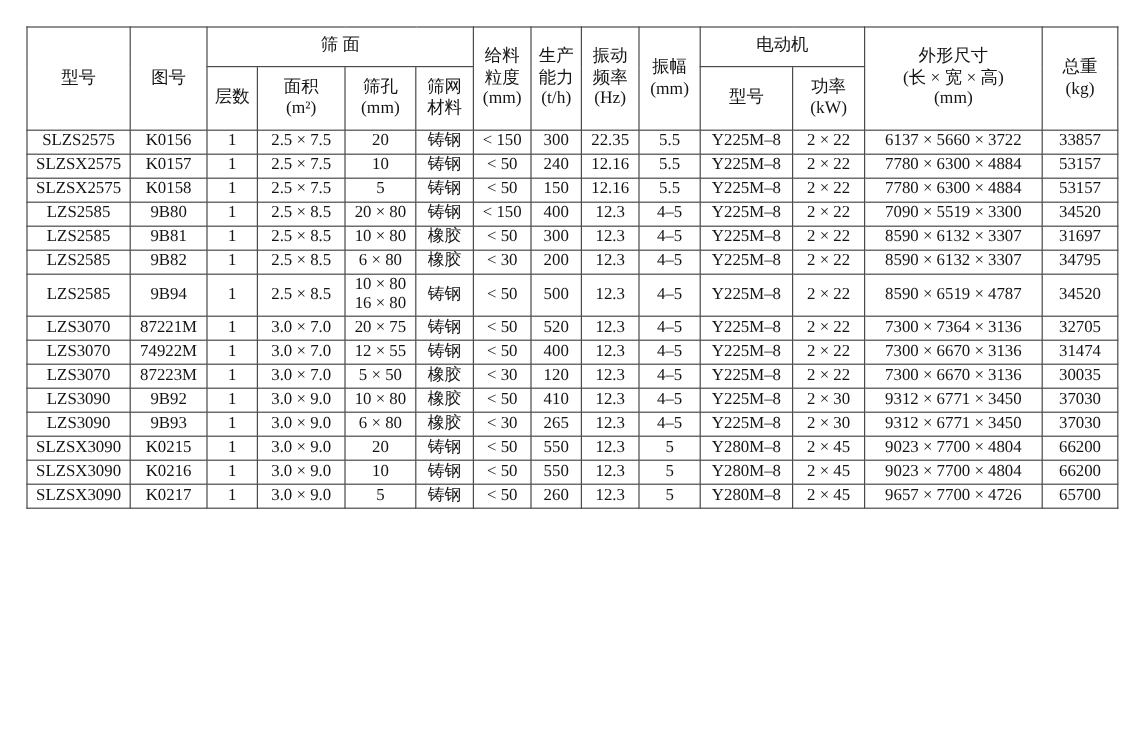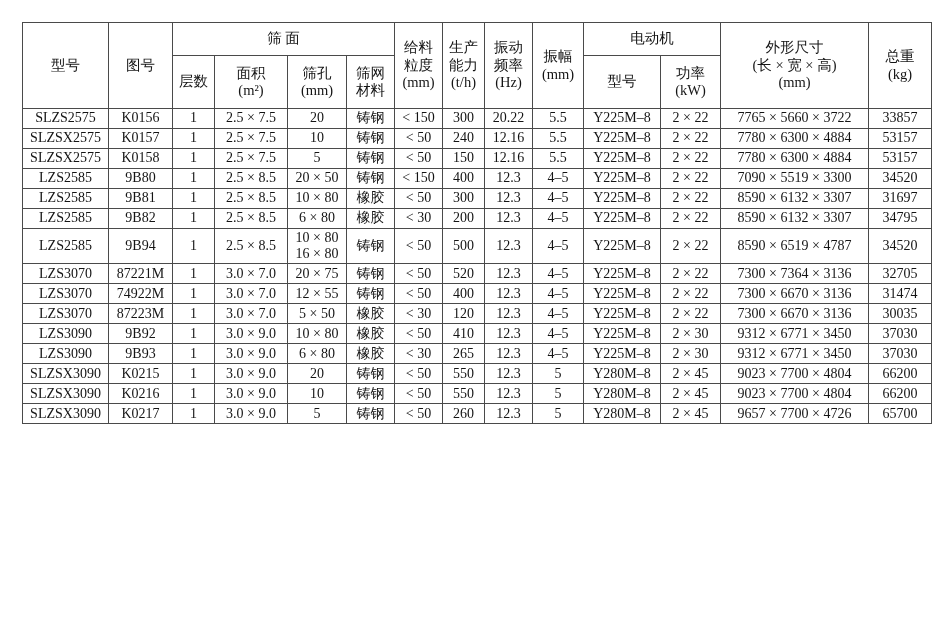--- a/index.html
+++ b/index.html
@@ -99,25 +99,25 @@
   <tbody>
       <tr>
         <td>SLZS2575</td>
         <td>K0156</td>
         <td>1</td>
         <td>2.5 × 7.5</td>
         <td>20</td>
         <td>铸钢</td>
         <td>&lt; 150</td>
         <td>300</td>
-        <td>20.22</td>
+        <td>22.35</td>
         <td>5.5</td>
         <td>Y225M–8</td>
         <td>2 × 22</td>
-        <td>7765 × 5660 × 3722</td>
+        <td>6137 × 5660 × 3722</td>
         <td>33857</td>
       </tr>
       <tr>
         <td>SLZSX2575</td>
         <td>K0157</td>
         <td>1</td>
         <td>2.5 × 7.5</td>
         <td>10</td>
         <td>铸钢</td>
         <td>&lt; 50</td>
@@ -143,21 +143,21 @@
         <td>Y225M–8</td>
         <td>2 × 22</td>
         <td>7780 × 6300 × 4884</td>
         <td>53157</td>
       </tr>
       <tr>
         <td>LZS2585</td>
         <td>9B80</td>
         <td>1</td>
         <td>2.5 × 8.5</td>
-        <td>20 × 50</td>
+        <td>20 × 80</td>
         <td>铸钢</td>
         <td>&lt; 150</td>
         <td>400</td>
         <td>12.3</td>
         <td>4–5</td>
         <td>Y225M–8</td>
         <td>2 × 22</td>
         <td>7090 × 5519 × 3300</td>
         <td>34520</td>
       </tr>

